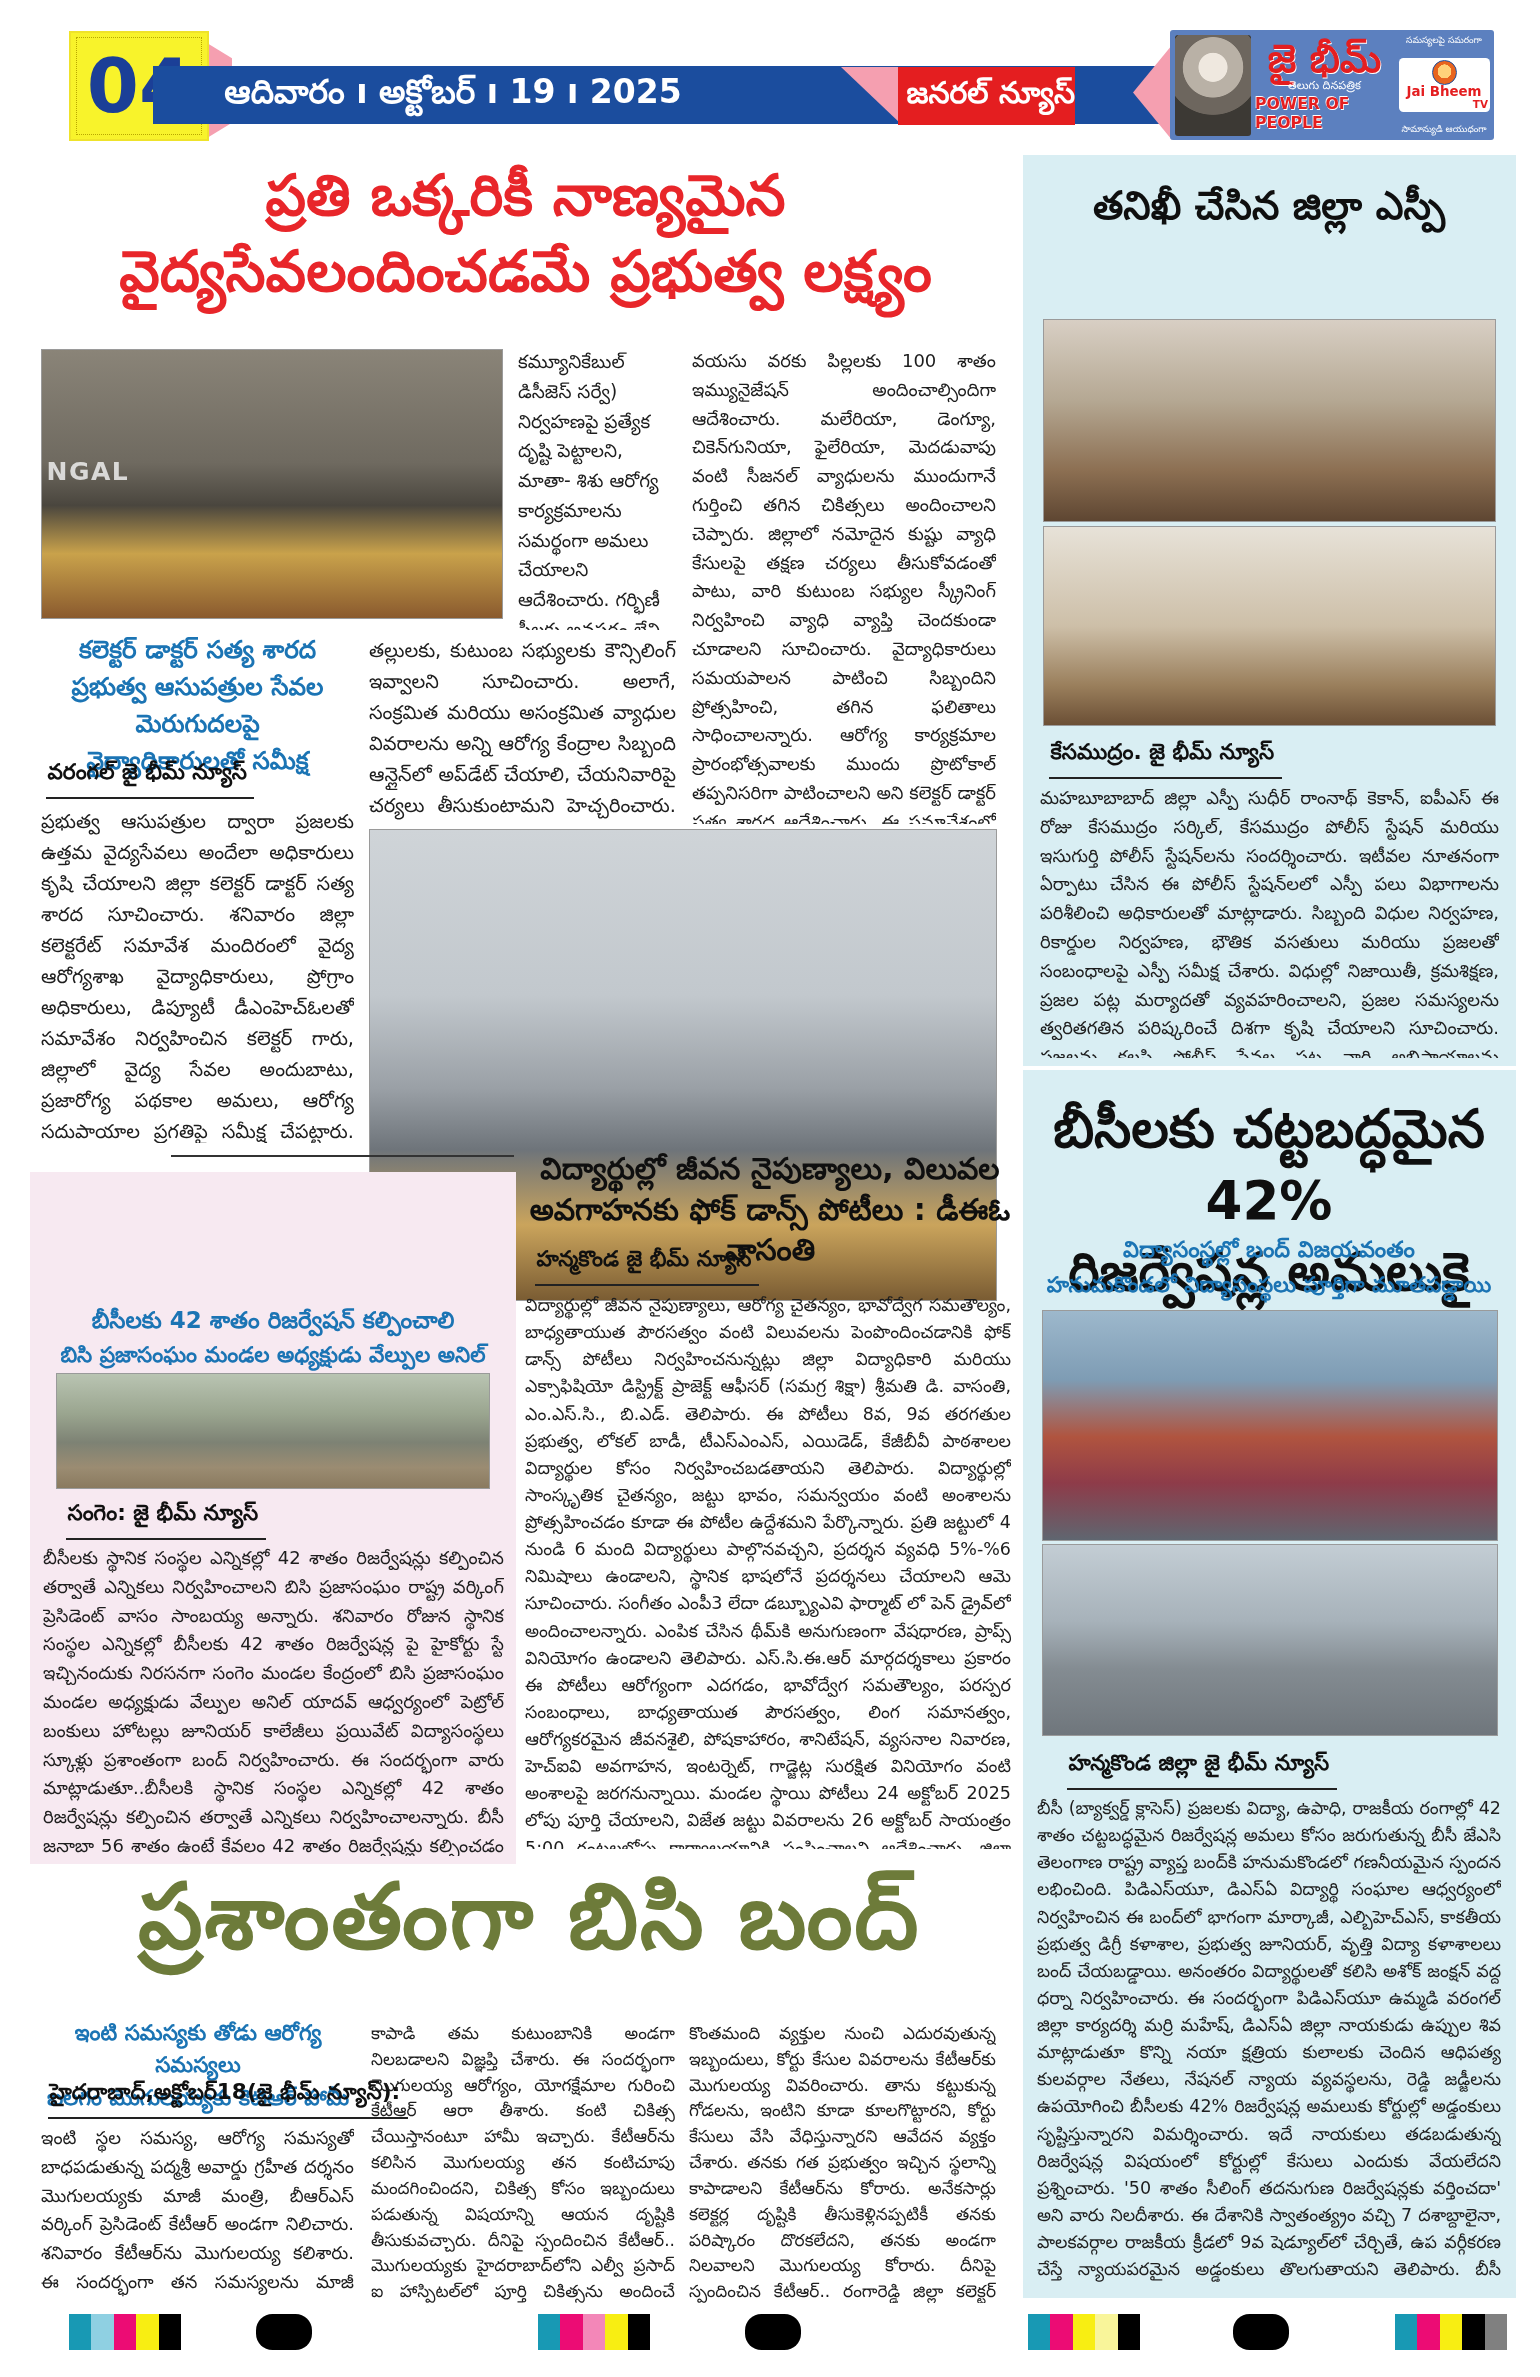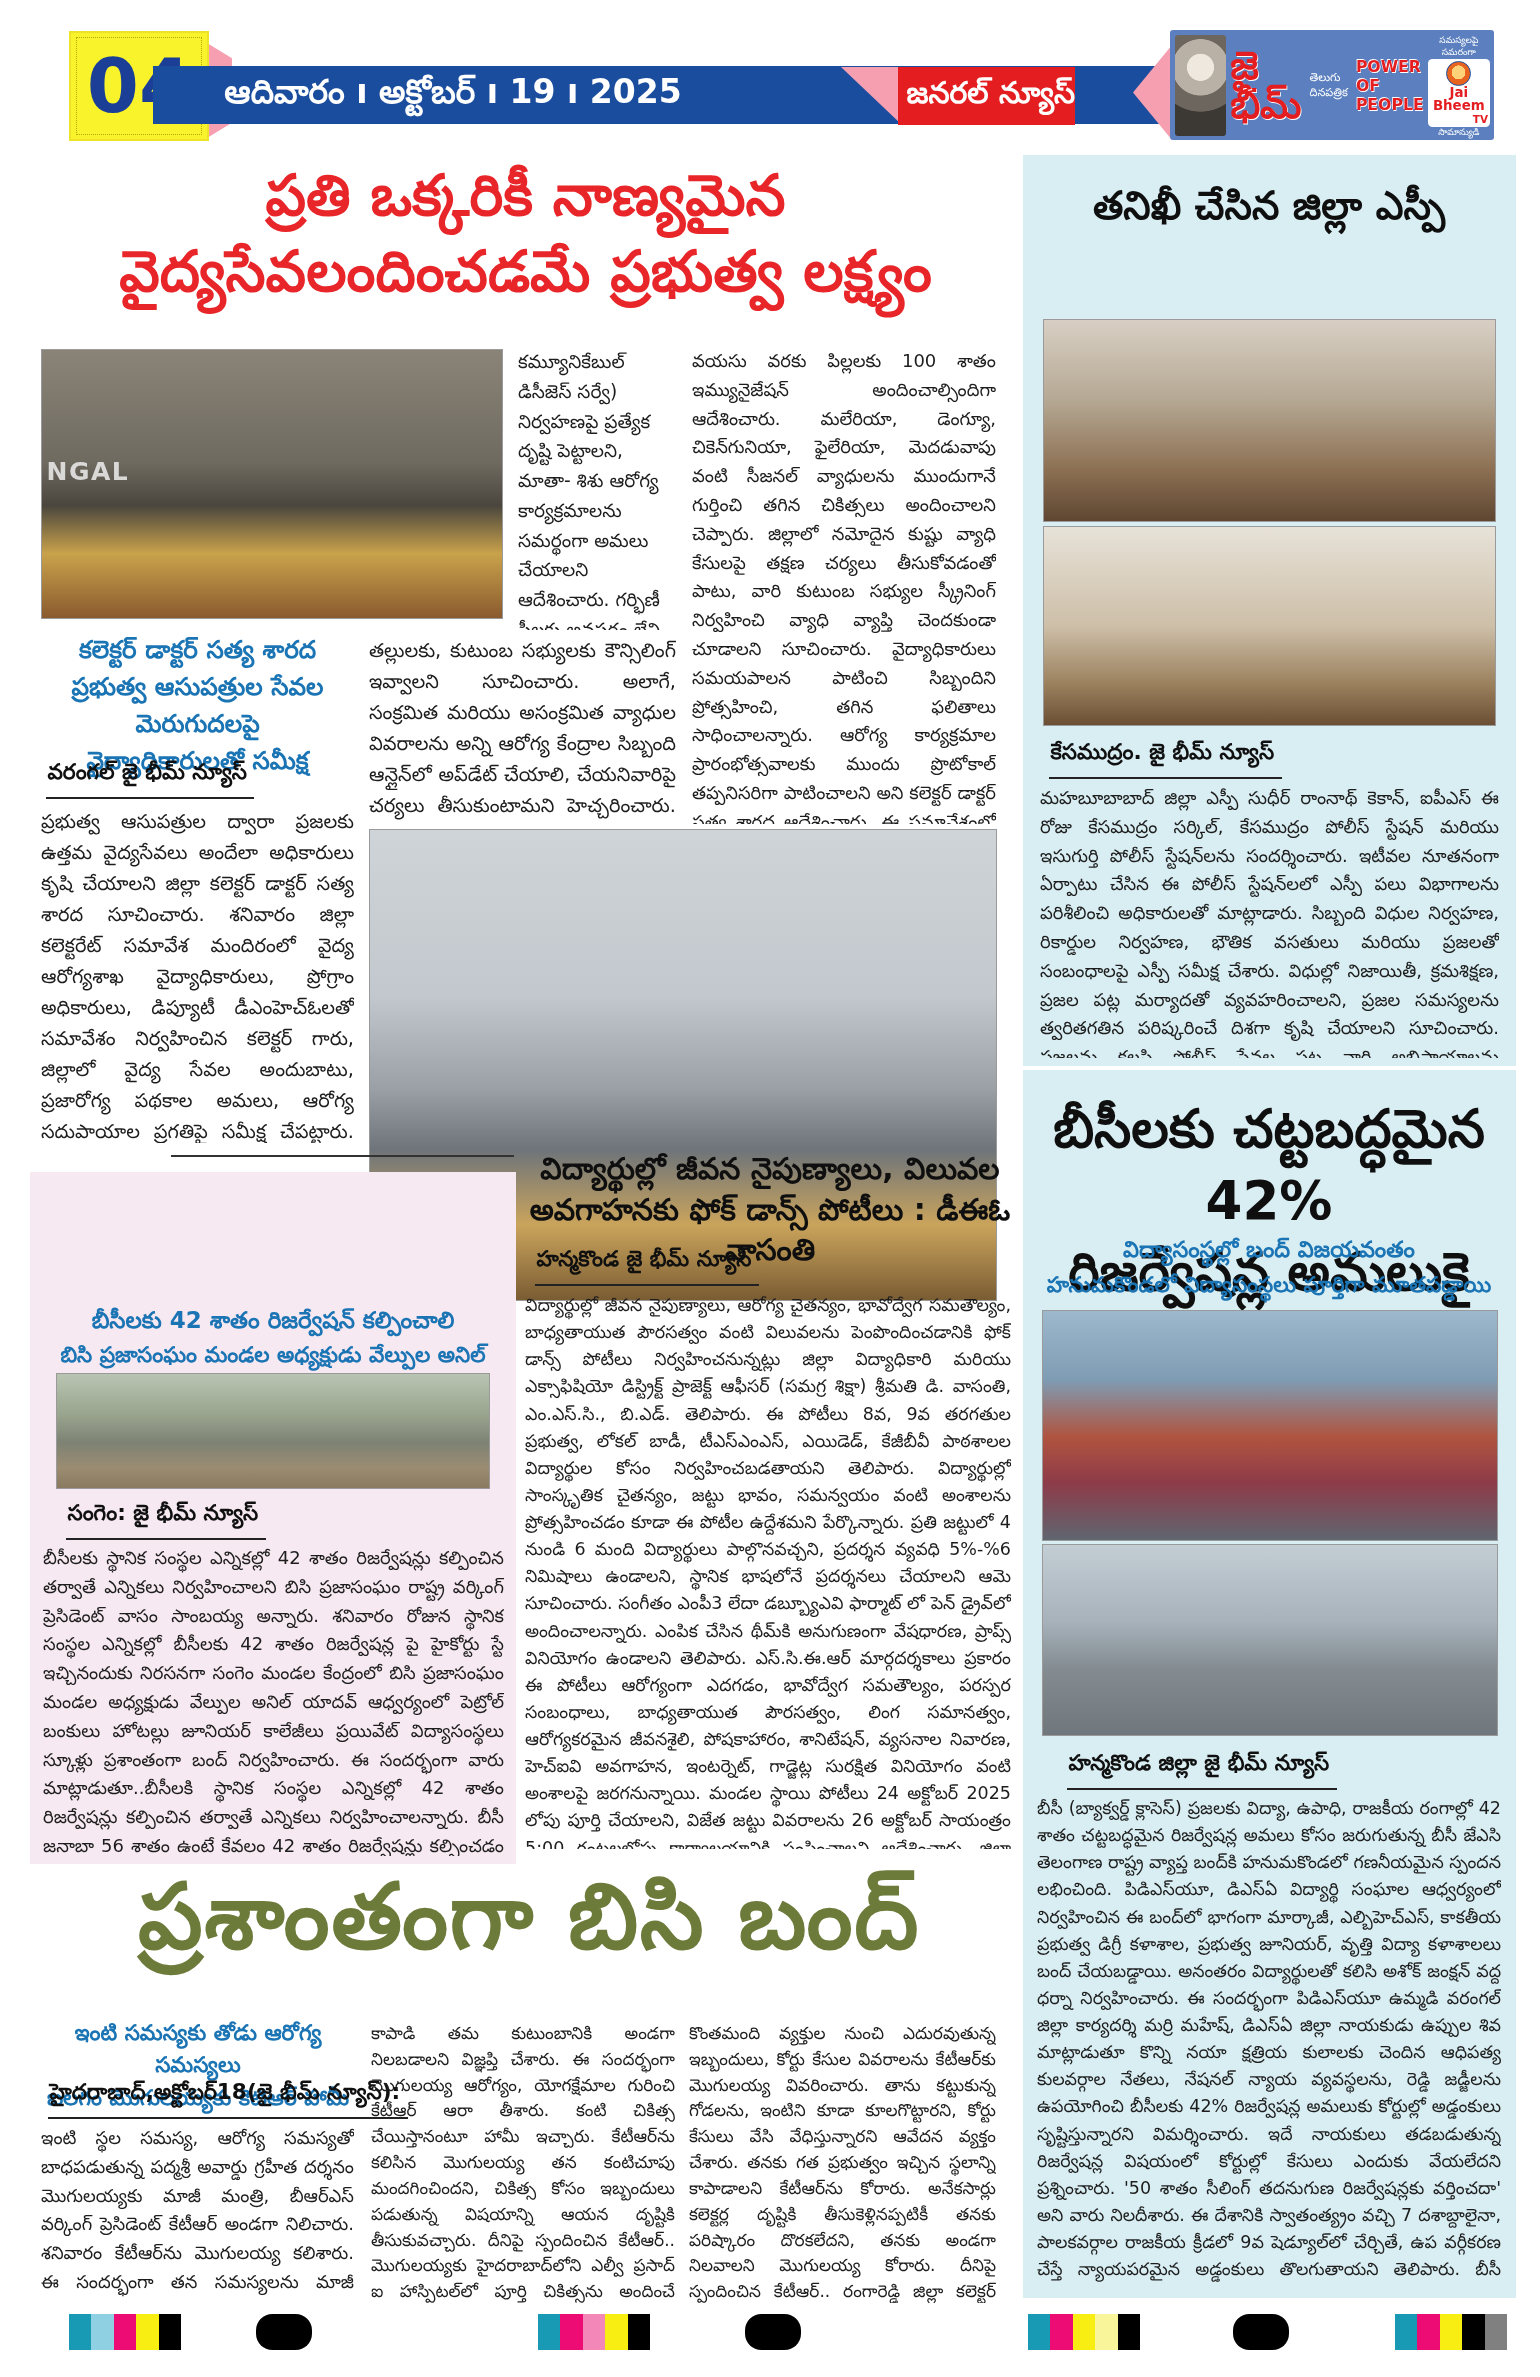--- a/index.html
+++ b/index.html
@@ -23,21 +23,21 @@
   .page-num{background:var(--page_yellow,#f8f32b);border:2.2px solid #efe32a;
     display:flex;align-items:center;justify-content:center;}
   .page-num .inner{border:1.5px dotted #b9a800;width:92%;height:92%;display:flex;
     align-items:center;justify-content:center;color:var(--page_number_blue,#1b3f97);
     font-size:75px;font-weight:bold;}
   .flap{background:var(--flap_pink,#f59fb0);}
   .masthead{background:var(--masthead_blue,#5c80bf);border-radius:3px;display:flex;
     padding:4.5px;gap:4.5px;color:#fff;}
   .masthead .portrait{width:76px;border-radius:3px;
     background:radial-gradient(circle at 50% 32%,#efe8df 0 18%,#b9b1a6 19% 38%,#6d665e 39% 60%,#3c3934 61% 100%);}
-  .masthead .mid{flex:1;display:flex;flex-direction:row;align-items:center;justify-content:center;gap:8px;}
+  .masthead .mid{flex:1;display:flex;flex-direction:column;align-items:center;justify-content:center;}
   .masthead .title{color:var(--accent_red,#e41e20);font-size:39px;font-weight:bold;line-height:1;
     text-shadow:0.7px 0.7px 0 #fff;}
   .masthead .subtitle{font-size:11.2px;margin-top:1px;}
   .masthead .slogan{color:var(--accent_red,#e41e20);font-size:15.7px;font-weight:bold;
     text-shadow:0.7px 0.7px 0 #fff,-0.7px -0.7px 0 #fff;}
   .masthead .right{width:91px;display:flex;flex-direction:column;align-items:center;
     justify-content:space-between;font-size:9px;text-align:center;}
   .tv-box{background:#fff;border-radius:4.5px;width:100%;padding:2.2px 1.5px;display:flex;
     flex-direction:column;align-items:center;}
   .tv-circle{width:25px;height:25px;border-radius:50%;

